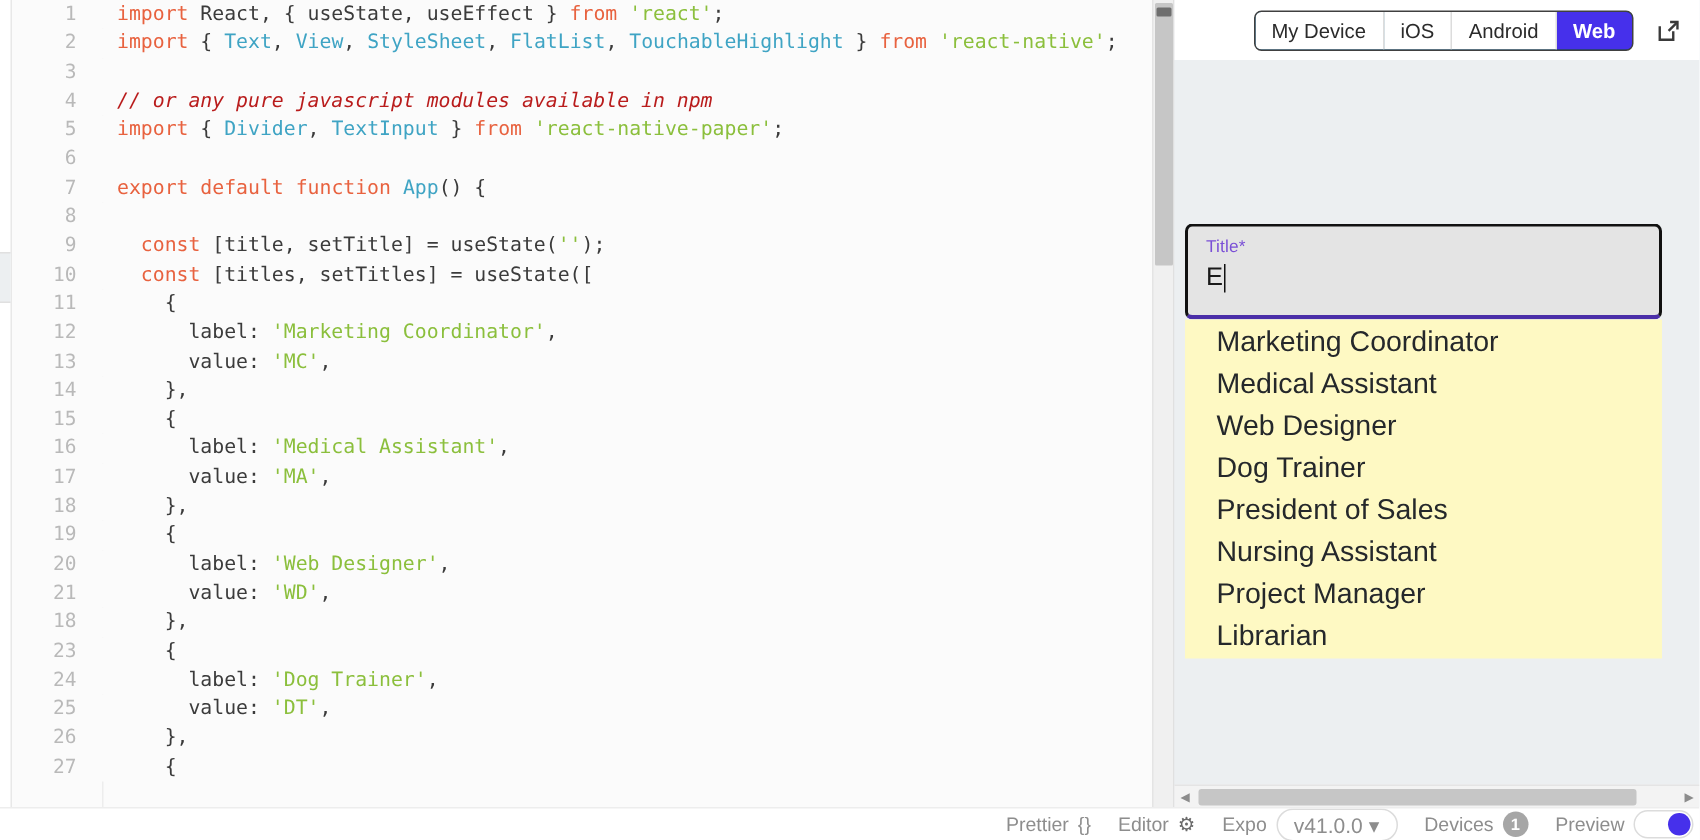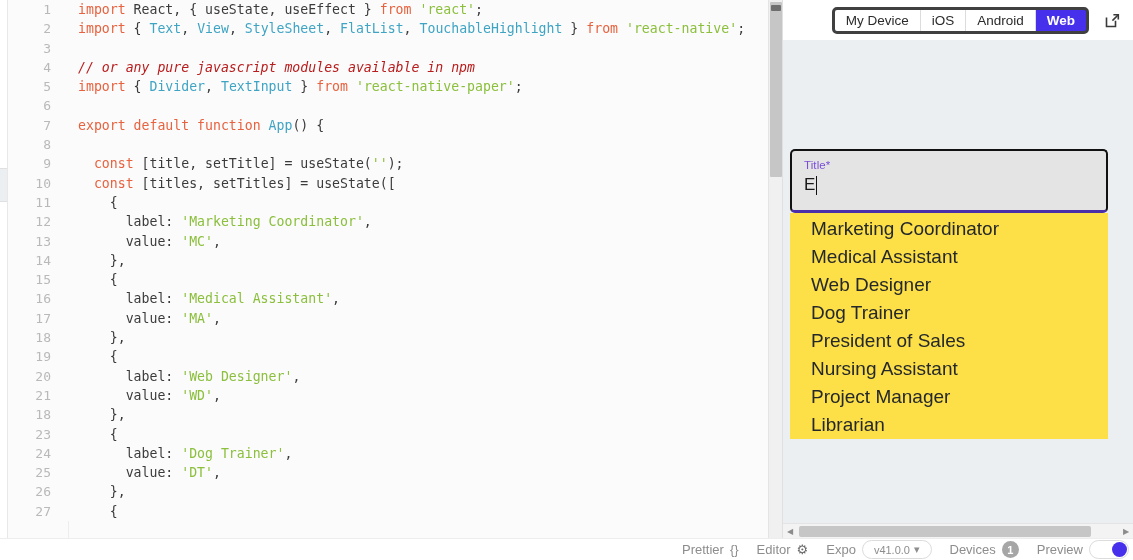--- a/index.html
+++ b/index.html
@@ -128,21 +128,21 @@
     background: #ffffff;
     display: flex;
     align-items: center;
     justify-content: flex-end;
     padding-right: 10px;
     gap: 12px;
     flex: 0 0 40px;
   }
   .seg {
     display: flex;
-    border: 3px solid #404040;
+    border: 1px solid #404040;
     border-radius: 5px;
     overflow: hidden;
     height: 27px;
     background: #0c4a6e;
   }
   .seg-btn {
     display: flex;
     align-items: center;
     padding: 0 11px;
     font-size: 13.5px;
@@ -207,21 +207,21 @@
     height: 19px;
     background: #111;
     margin-left: 1px;
   }
 
   
   .sugg {
     position: absolute;
     left: 7px; top: 173px;
     width: 318px;
-    background: #fde047;
+    background: #fef9c3;
     padding-top: 2px;
   }
   .sugg-item {
     font-size: 19px;
     color: #25282b;
     line-height: 28px;
     padding: 0 0 0 21px;
     white-space: nowrap;
     cursor: pointer;
   }
@@ -273,21 +273,21 @@
     display: flex;
     align-items: center;
     gap: 6px;
     cursor: pointer;
     white-space: nowrap;
   }
   .sb-pill {
     border: 1px solid #dcdcdc;
     border-radius: 11px;
     padding: 2px 11px;
-    font-size: 11px;
+    font-size: 14px;
     color: #8d8d8d;
     display: flex;
     align-items: center;
     gap: 4px;
     background: #fff;
     cursor: pointer;
   }
   .sb-badge {
     background: #a6a6a6;
     color: #fff;

